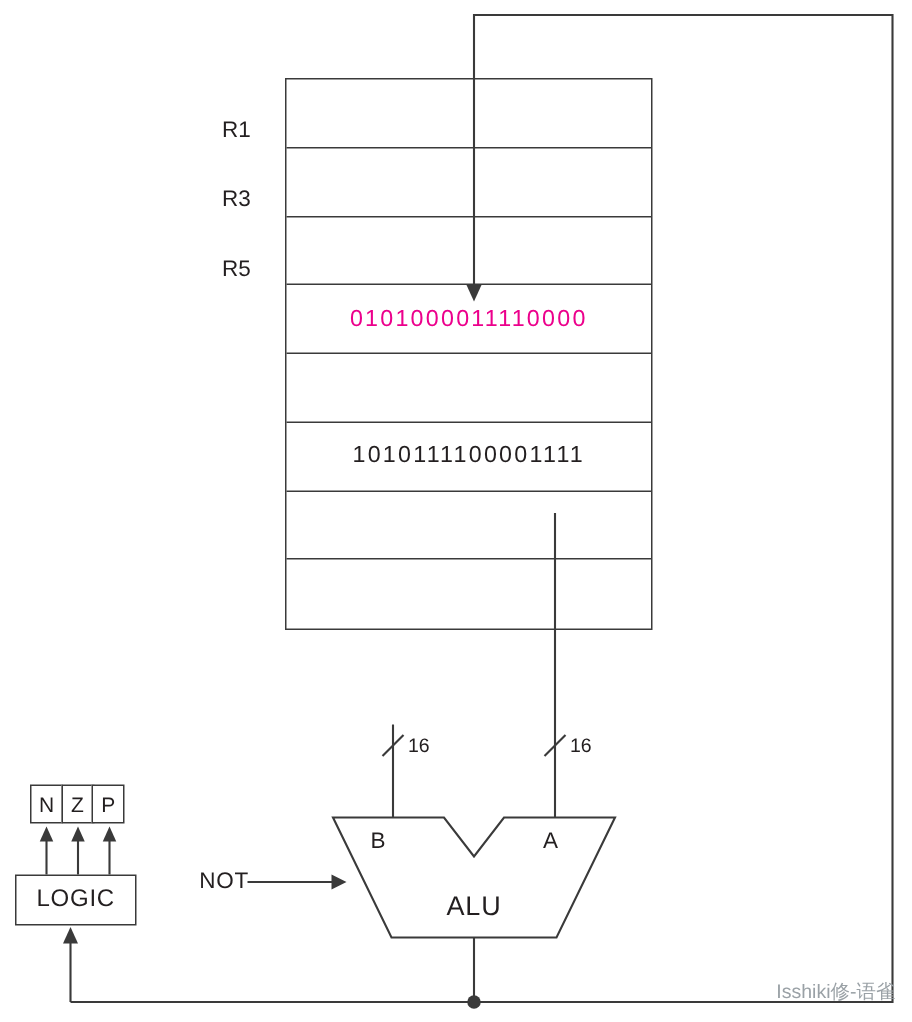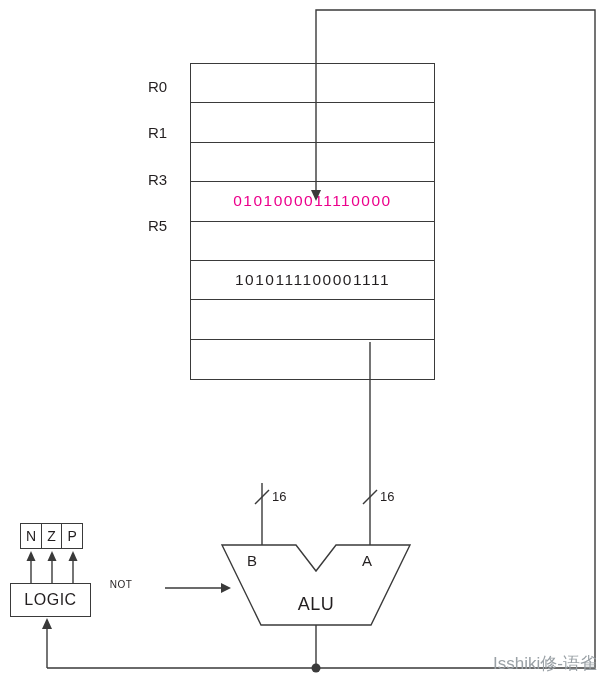--- a/index.html
+++ b/index.html
@@ -8,21 +8,21 @@
     font-family:"Liberation Sans","DejaVu Sans",sans-serif; color:#231f20;
     overflow:hidden;
   }
   
   .reg-labels {
     position:absolute; left:148px; top:63px; width:38px; height:372px;
     display:grid; grid-template-rows:repeat(8,1fr); z-index:1;
   }
   .reg-label { display:flex; align-items:center; font-size:15px; }
   .reg-cells {
-    position:absolute; left:190px; top:63px; width:245px; height:317px;
+    position:absolute; left:190px; top:52px; width:245px; height:368px;
     border:1.4px solid #3a3a3a; display:grid; grid-template-rows:repeat(8,1fr);
     box-sizing:border-box; background:#ffffff; z-index:1;
   }
   .reg-cell {
     border-bottom:1.4px solid #3a3a3a;
     display:flex; align-items:center; justify-content:center;
   }
   .reg-cell:last-child { border-bottom:none; }
   .reg-value { font-size:15.5px; letter-spacing:1.5px; }
   
@@ -43,33 +43,32 @@
   }
   
   .svg-layer { position:absolute; left:0; top:0; z-index:2; pointer-events:none; }
   
   .lbl { position:absolute; z-index:3;text-align:center; }
   .lbl-b   { left:243px; top:552px; width:18px; text-align:center; font-size:15px; }
   .lbl-a   { left:358px; top:552px; width:18px; text-align:center; font-size:15px; }
   .lbl-alu { left:290px; top:594px; width:52px; text-align:center; font-size:18px; letter-spacing:0.5px; }
   .lbl-16b { left:272px; top:489px; font-size:13px; }
   .lbl-16a { left:380px; top:489px; font-size:13px; }
-  .lbl-not { left:96px; top:579px; width:50px; font-size:10px; letter-spacing:0.5px; }
+  .lbl-not { left:116px; top:579px; width:50px; text-align:right; font-size:15px; letter-spacing:0.5px; }
   .watermark {
-    position:absolute; right:11px; top:652px; font-size:17px;
+    position:absolute; right:11px; top:652px; font-size:13px;
     color:#9aa1a6; z-index:3;
   }
 </style>
 </head>
 <body>
 
 <div class="canvas">
 
   <div class="reg-labels">
-    <div class="reg-label">R0</div>
     <div class="reg-label">R1</div>
     <div class="reg-label">R3</div>
     <div class="reg-label">R5</div>
   </div>
 
   <div class="reg-cells">
     <div class="reg-cell">
         <span class="reg-value"></span>
       </div>
     <div class="reg-cell">

